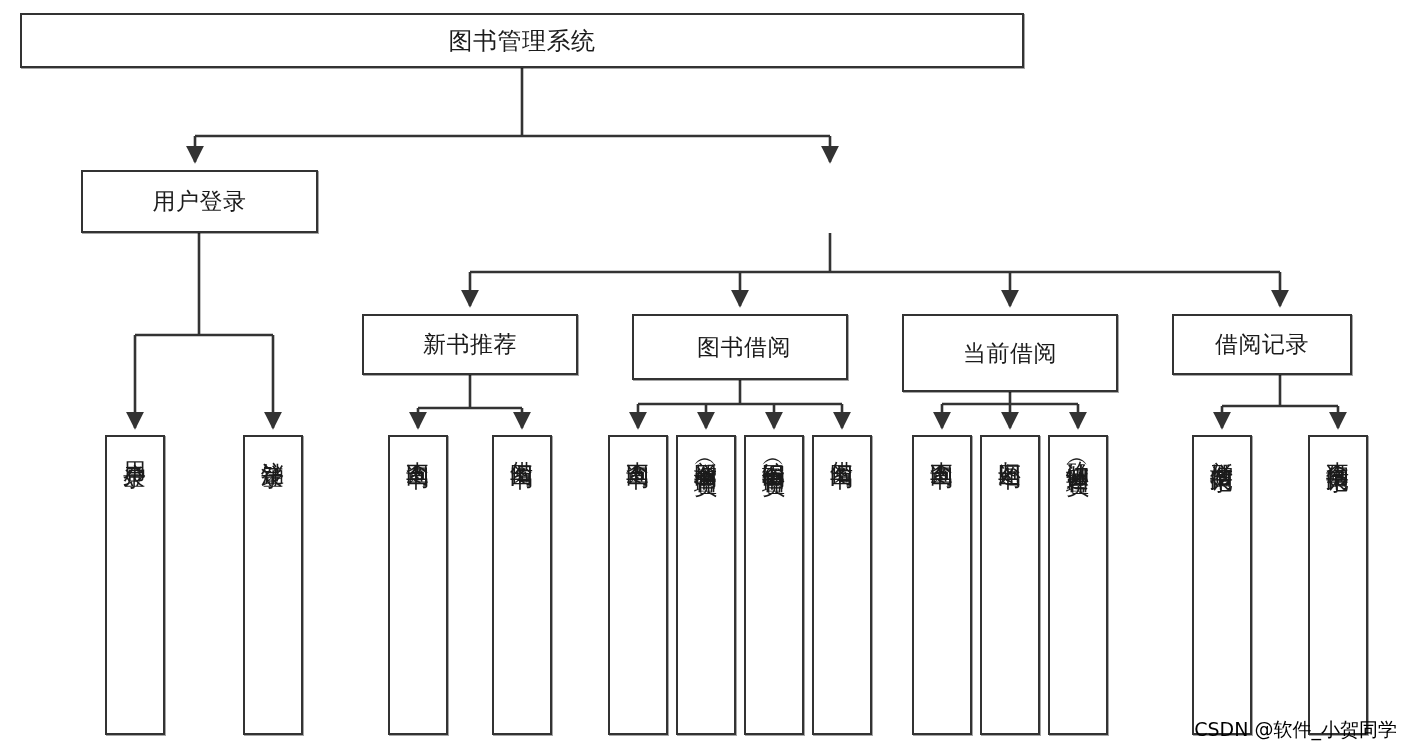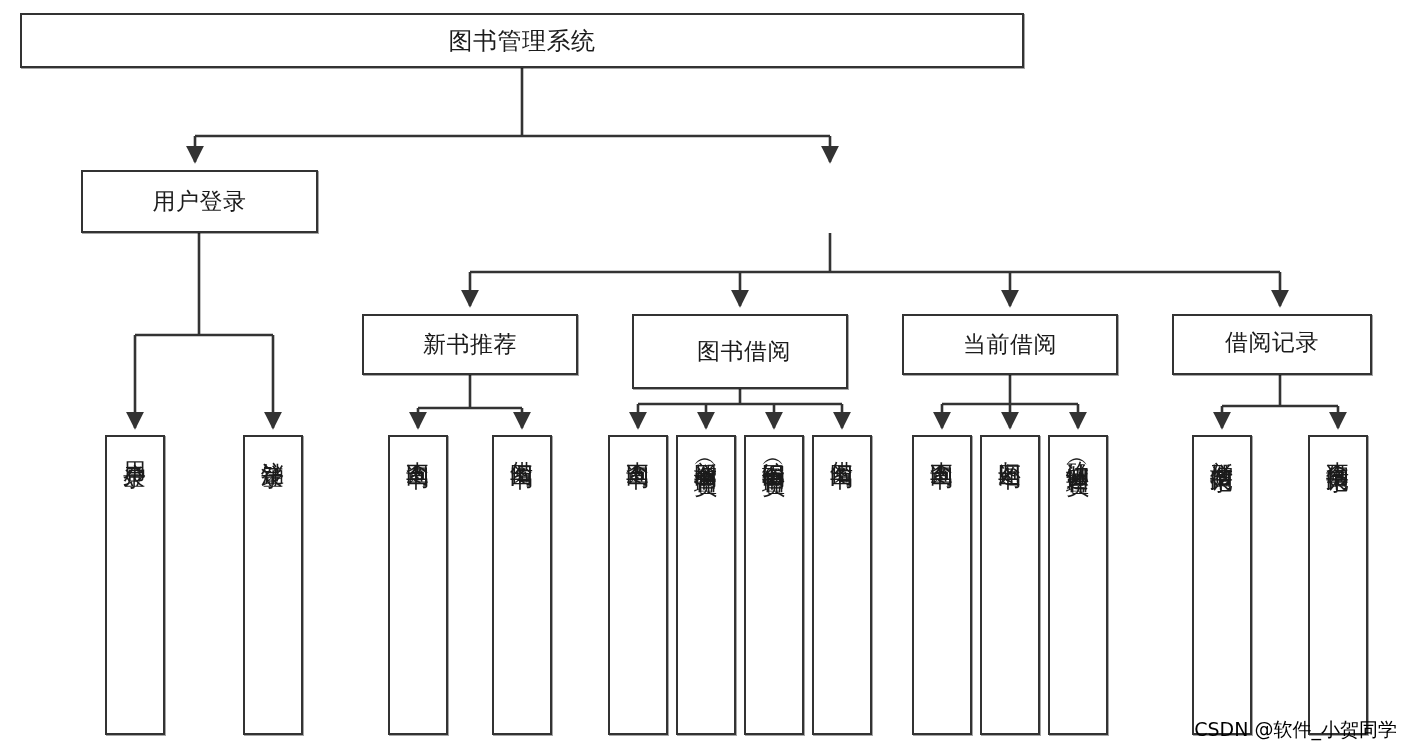--- a/index.html
+++ b/index.html
@@ -134,27 +134,27 @@
     <span class="node-label">图书管理系统</span>
   </div>
 
   <div class="node horiz" style="left:81px; top:170px; width:237px; height:63px;">
     <span class="node-label">用户登录</span>
   </div>
 
   <div class="node horiz" style="left:362px; top:314px; width:216px; height:61px;">
     <span class="node-label">新书推荐</span>
   </div>
-  <div class="node horiz" style="left:632px; top:314px; width:216px; height:75px;padding-left:8px;">
+  <div class="node horiz" style="left:632px; top:314px; width:216px; height:66px;padding-left:8px;">
     <span class="node-label">图书借阅</span>
   </div>
-  <div class="node horiz" style="left:902px; top:314px; width:216px; height:61px;">
+  <div class="node horiz" style="left:902px; top:314px; width:216px; height:78px;">
     <span class="node-label">当前借阅</span>
   </div>
-  <div class="node horiz" style="left:1172px; top:314px; width:200px; height:61px;font-family:Liberation Mono, monospace;">
+  <div class="node horiz" style="left:1172px; top:314px; width:180px; height:61px;">
     <span class="node-label">借阅记录</span>
   </div>
 
   <div class="node vert" style="left:105px; top:435px; width:60px; height:300px;">
     <span class="node-label">用户登录</span>
   </div>
   <div class="node vert" style="left:243px; top:435px; width:60px; height:300px;">
     <span class="node-label">注销登录</span>
   </div>
 

